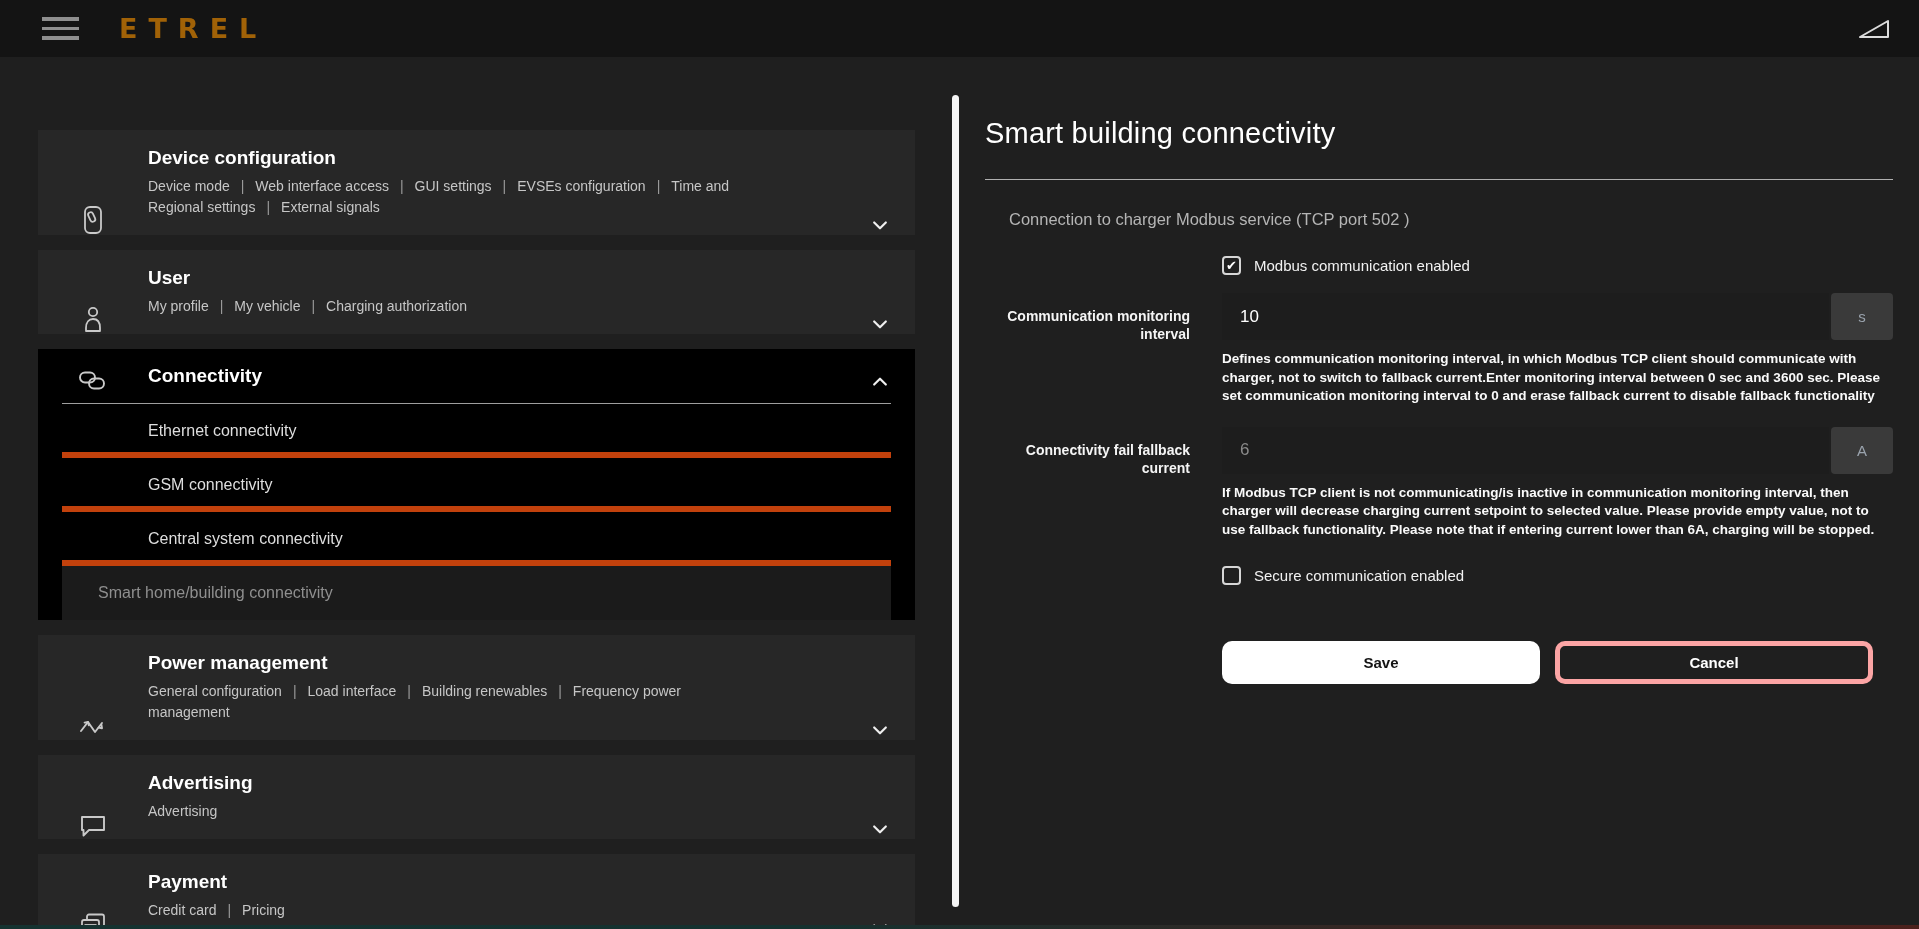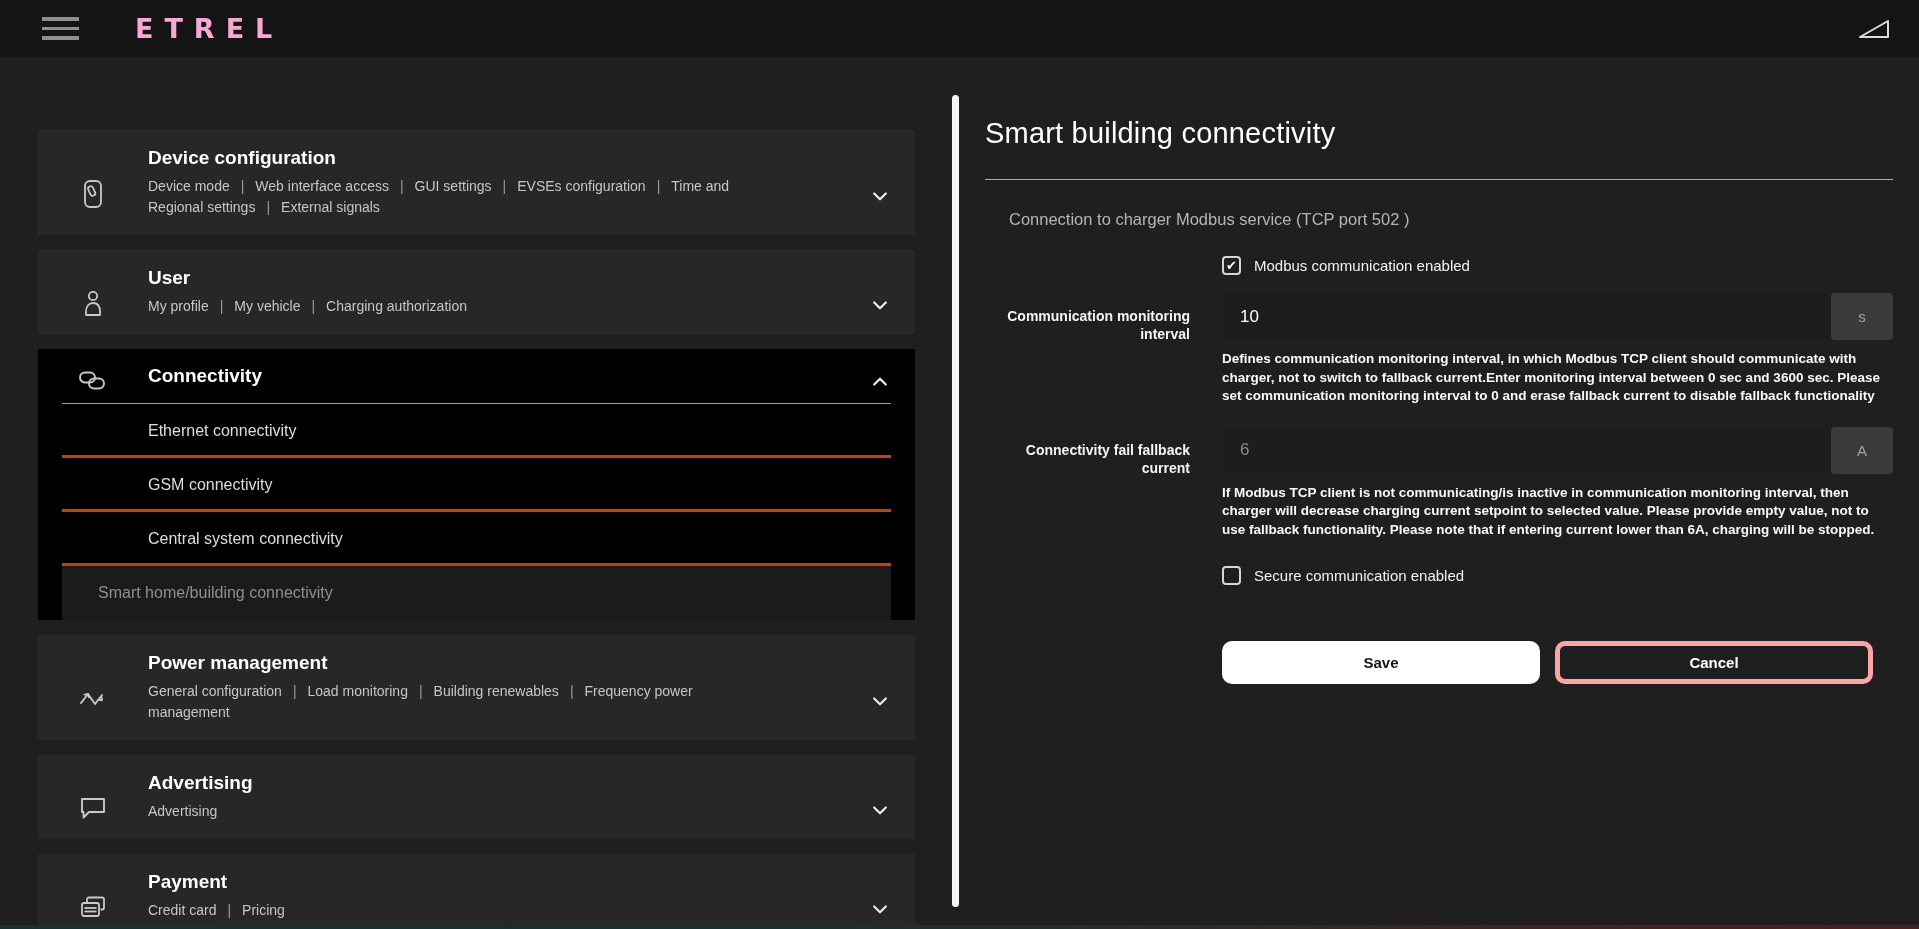--- a/index.html
+++ b/index.html
@@ -12,50 +12,50 @@
     overflow:hidden;
   }
   
   .topbar {
     position:absolute; top:0; left:0; width:1919px; height:57px;
     background:#141414; display:flex; align-items:center;
   }
   .hamburger { margin-left:42px; cursor:pointer; }
   .hamburger .bar { width:37px; height:3.5px; background:#8f8f8f; margin:6px 0; }
   .logo {
-    margin-left:56px; color:#f9a8d4; font-weight:700;
+    margin-left:40px; color:#a16207; font-weight:700;
     font-size:27px; letter-spacing:11px; font-family:"DejaVu Sans", sans-serif;
   }
   .topbar-right { margin-left:auto; margin-right:28px; display:flex; align-items:center; }
 
   
   .sidebar { position:absolute; left:38px; top:130px; width:877px; }
   .card {
     background:#272727; margin-bottom:15px;
-    display:flex; align-items:center;
+    display:flex; align-items:flex-end;
   }
   .card .icon-col { width:110px; display:flex; justify-content:center; padding-top:22px; flex:none; }
   .card .content-col { flex:1; padding:17px 0 17px 0; }
   .card .chev-col { width:70px; display:flex; justify-content:center; padding-top:26px; flex:none; cursor:pointer; }
   .card-title { font-size:19px; font-weight:700; color:#ffffff; }
   .links { margin-top:7px; font-size:14px; color:#c6c6c6; line-height:21px; max-width:600px; }
   .links .lnk { cursor:pointer; }
   .links .lnk + .lnk::before { content:"|"; color:#9a9a9a; margin:0 11px; }
 
   
   .card.expanded { background:#000000; display:block; }
   .exp-header { display:flex; align-items:flex-start; cursor:pointer; }
   .exp-header .icon-col { padding-top:20px; }
   .exp-header .content-col { padding:16px 0; }
   .exp-header .chev-col { padding-top:23px; }
   .exp-divider { border:none; border-top:1px solid #9e9e9e; margin:0 24px; }
   .exp-item {
     margin:0 24px; padding-left:86px; height:54px; line-height:54px;
     font-size:16px; color:#dedede; cursor:pointer;
-    border-bottom:3px solid #c2410c;
+    border-bottom:6px solid #c2410c;
   }
   .exp-item:last-child { border-bottom:none; }
   .exp-item.selected { background:#1b1b1b; color:#8f8f8f;padding-left:36px; }
 
   
   .vsplit {
     position:absolute; left:952px; top:95px; width:7px; height:812px;
     background:#f5f5f5; border-radius:4px; cursor:pointer;
   }
 
@@ -204,21 +204,21 @@
     <div class="icon-col">
       <svg width="30" height="26" viewBox="0 0 30 26" fill="none" stroke="#c9c9c9" stroke-width="1.9" stroke-linecap="round" stroke-linejoin="round">
         <path d="M3 17 L10 8 L17 18 L24 9"></path>
         <path d="M6.6 8.6 L10 8 L10.8 11.4"></path>
         <path d="M23.4 14.6 L24 18.2 L20.6 17.6" transform="translate(0,-4)"></path>
       </svg>
     </div>
     <div class="content-col">
       <div class="card-title">Power management</div>
       <div class="links">
-        <span class="lnk">General configuration</span><span class="lnk">Load monitoring</span><span class="lnk">Building renewables</span><span class="lnk">Frequency power management</span>
+        <span class="lnk">General configuration</span><span class="lnk">Load interface</span><span class="lnk">Building renewables</span><span class="lnk">Frequency power management</span>
       </div>
     </div>
     <div class="chev-col">
       <svg width="20" height="20" viewBox="0 0 24 24" fill="none" stroke="#efefef" stroke-width="2.6" stroke-linecap="round" stroke-linejoin="round">
           <path d="M5 9 l7 7 7-7"></path>
         </svg>
     </div>
   </div>
 
   <div class="card">

